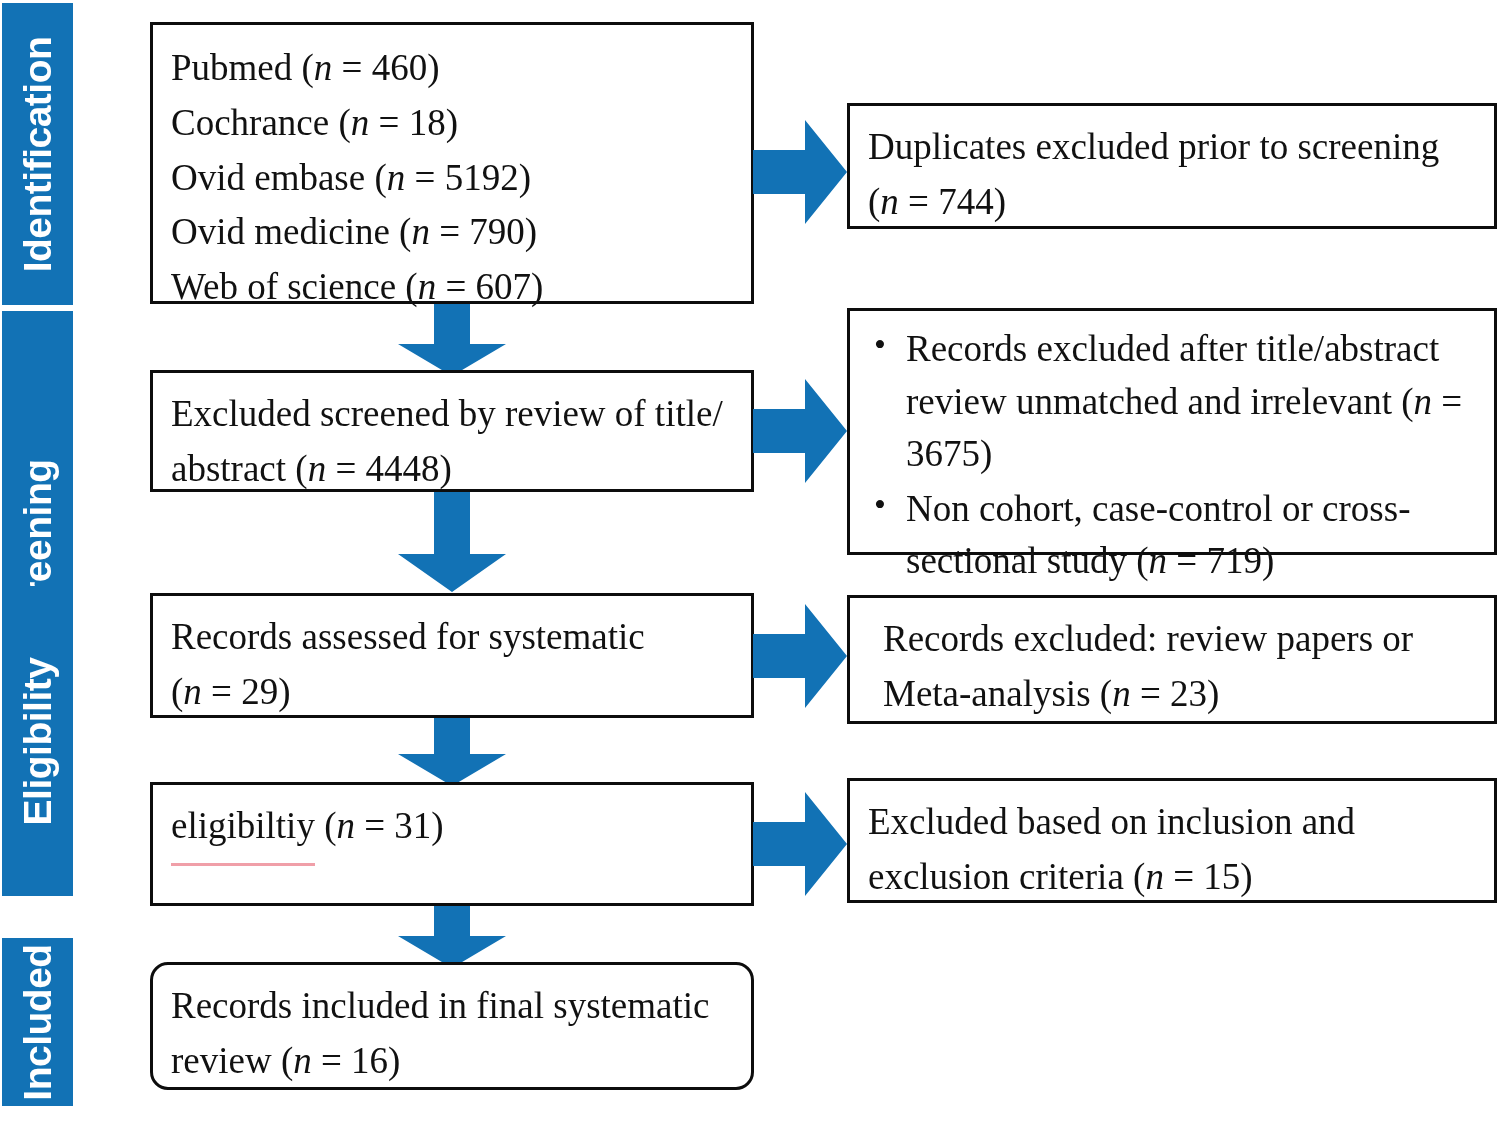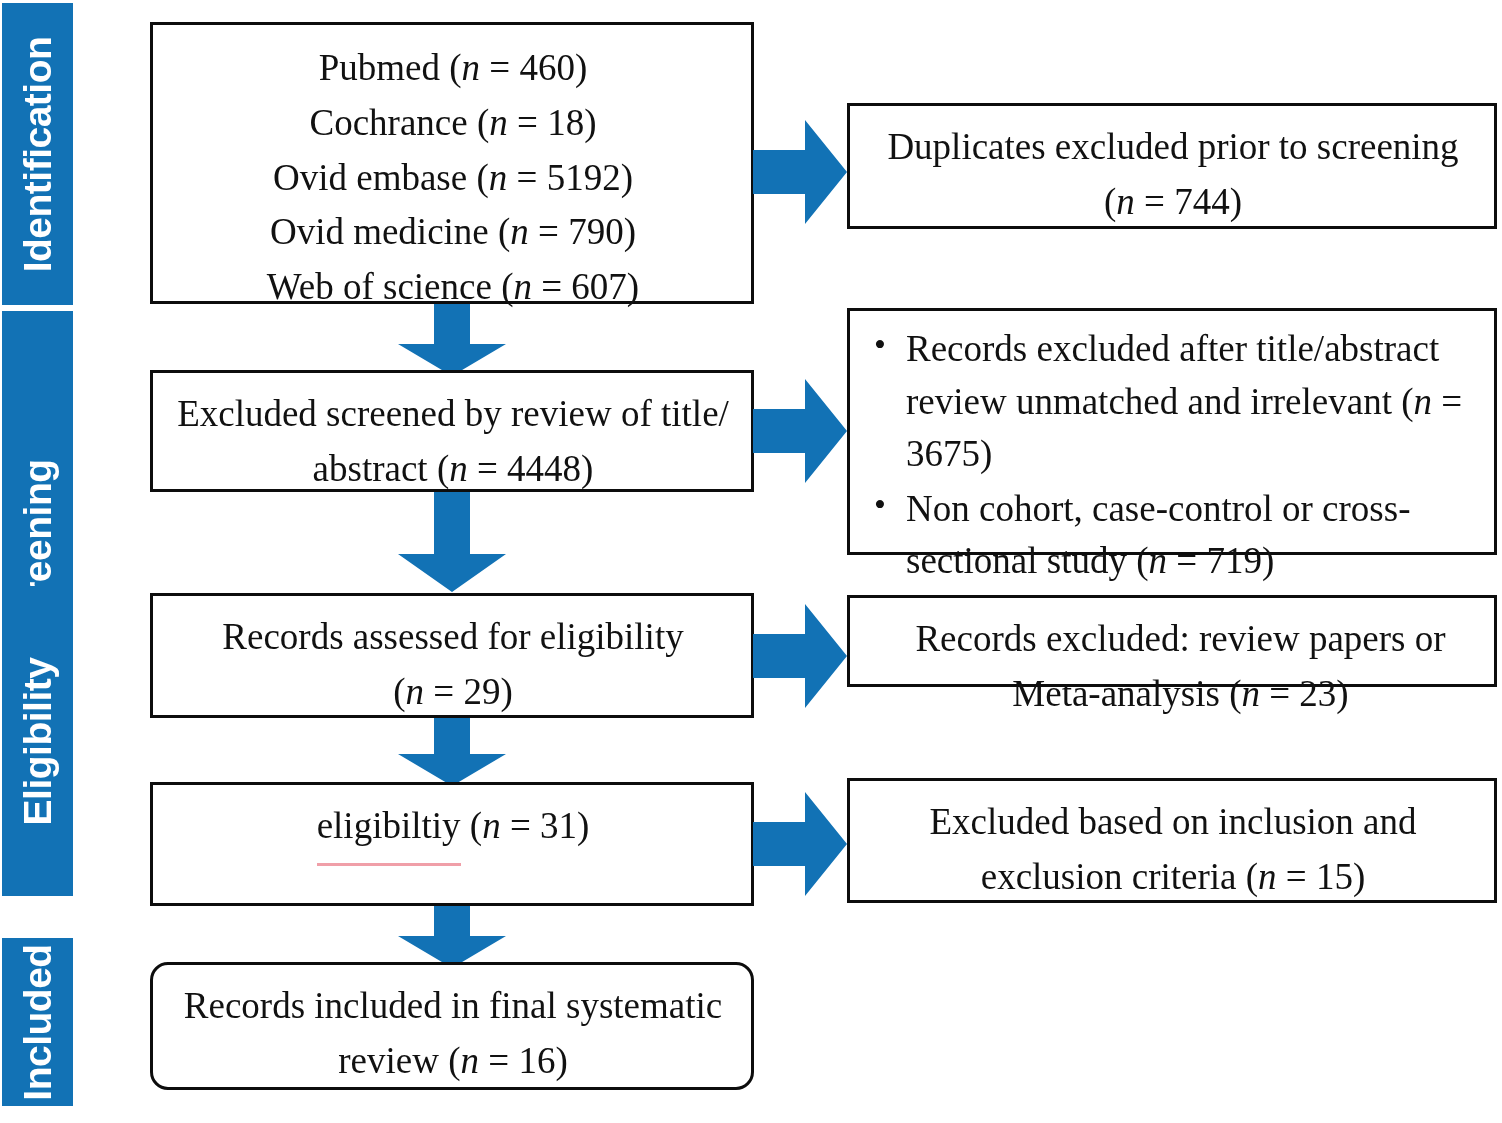--- a/index.html
+++ b/index.html
@@ -39,21 +39,20 @@
     background:#ffffff;
     border:3px solid #0d0d0d;
     box-sizing:border-box;
     padding:14px 16px 10px 18px;
   }
   .box .line{
     font-size:37px;
     line-height:1.48;
     color:#111111;
     white-space:nowrap;
-    text-align:center;
   }
   .box i{font-style:italic;}
 
   
   ul.bullets{
     margin:0;
     padding:0 0 0 40px;
     list-style:none;
   }
   ul.bullets li{
@@ -163,33 +162,33 @@
     </ul>
   </div>
 
   <div class="arrow" style="left:398px;top:492px;width:108px;height:100px;">
     <svg width="108" height="100" viewBox="0 0 108 100">
       <polygon points="36,0 72,0 72,62 108,62 54,100 0,62 36,62" fill="#1272b5"></polygon>
     </svg>
   </div>
 
   <div class="box" style="left:150px;top:593px;width:604px;height:125px;">
-    <div class="line">Records assessed for eligibility</div>
+    <div class="line">Records assessed for systematic</div>
     <div class="line">
       <span>(</span><i>n</i><span> = 29)</span>
     </div>
   </div>
 
   <div class="arrow" style="left:753px;top:604px;width:94px;height:104px;">
     <svg width="94" height="104" viewBox="0 0 94 104">
       <polygon points="0,30 52,30 52,0 94,52 52,104 52,74 0,74" fill="#1272b5"></polygon>
     </svg>
   </div>
 
-  <div class="box" style="left:847px;top:595px;width:650px;height:92px;padding-left:33px;">
+  <div class="box" style="left:847px;top:595px;width:650px;height:129px;padding-left:33px;">
     <div class="line">Records excluded: review papers or</div>
     <div class="line">
       <span>Meta-analysis (</span><i>n</i><span> = 23)</span>
     </div>
   </div>
 
   <div class="arrow" style="left:398px;top:718px;width:108px;height:68px;">
     <svg width="108" height="68" viewBox="0 0 108 68">
       <polygon points="36,0 72,0 72,36 108,36 54,68 0,36 36,36" fill="#1272b5"></polygon>
     </svg>

